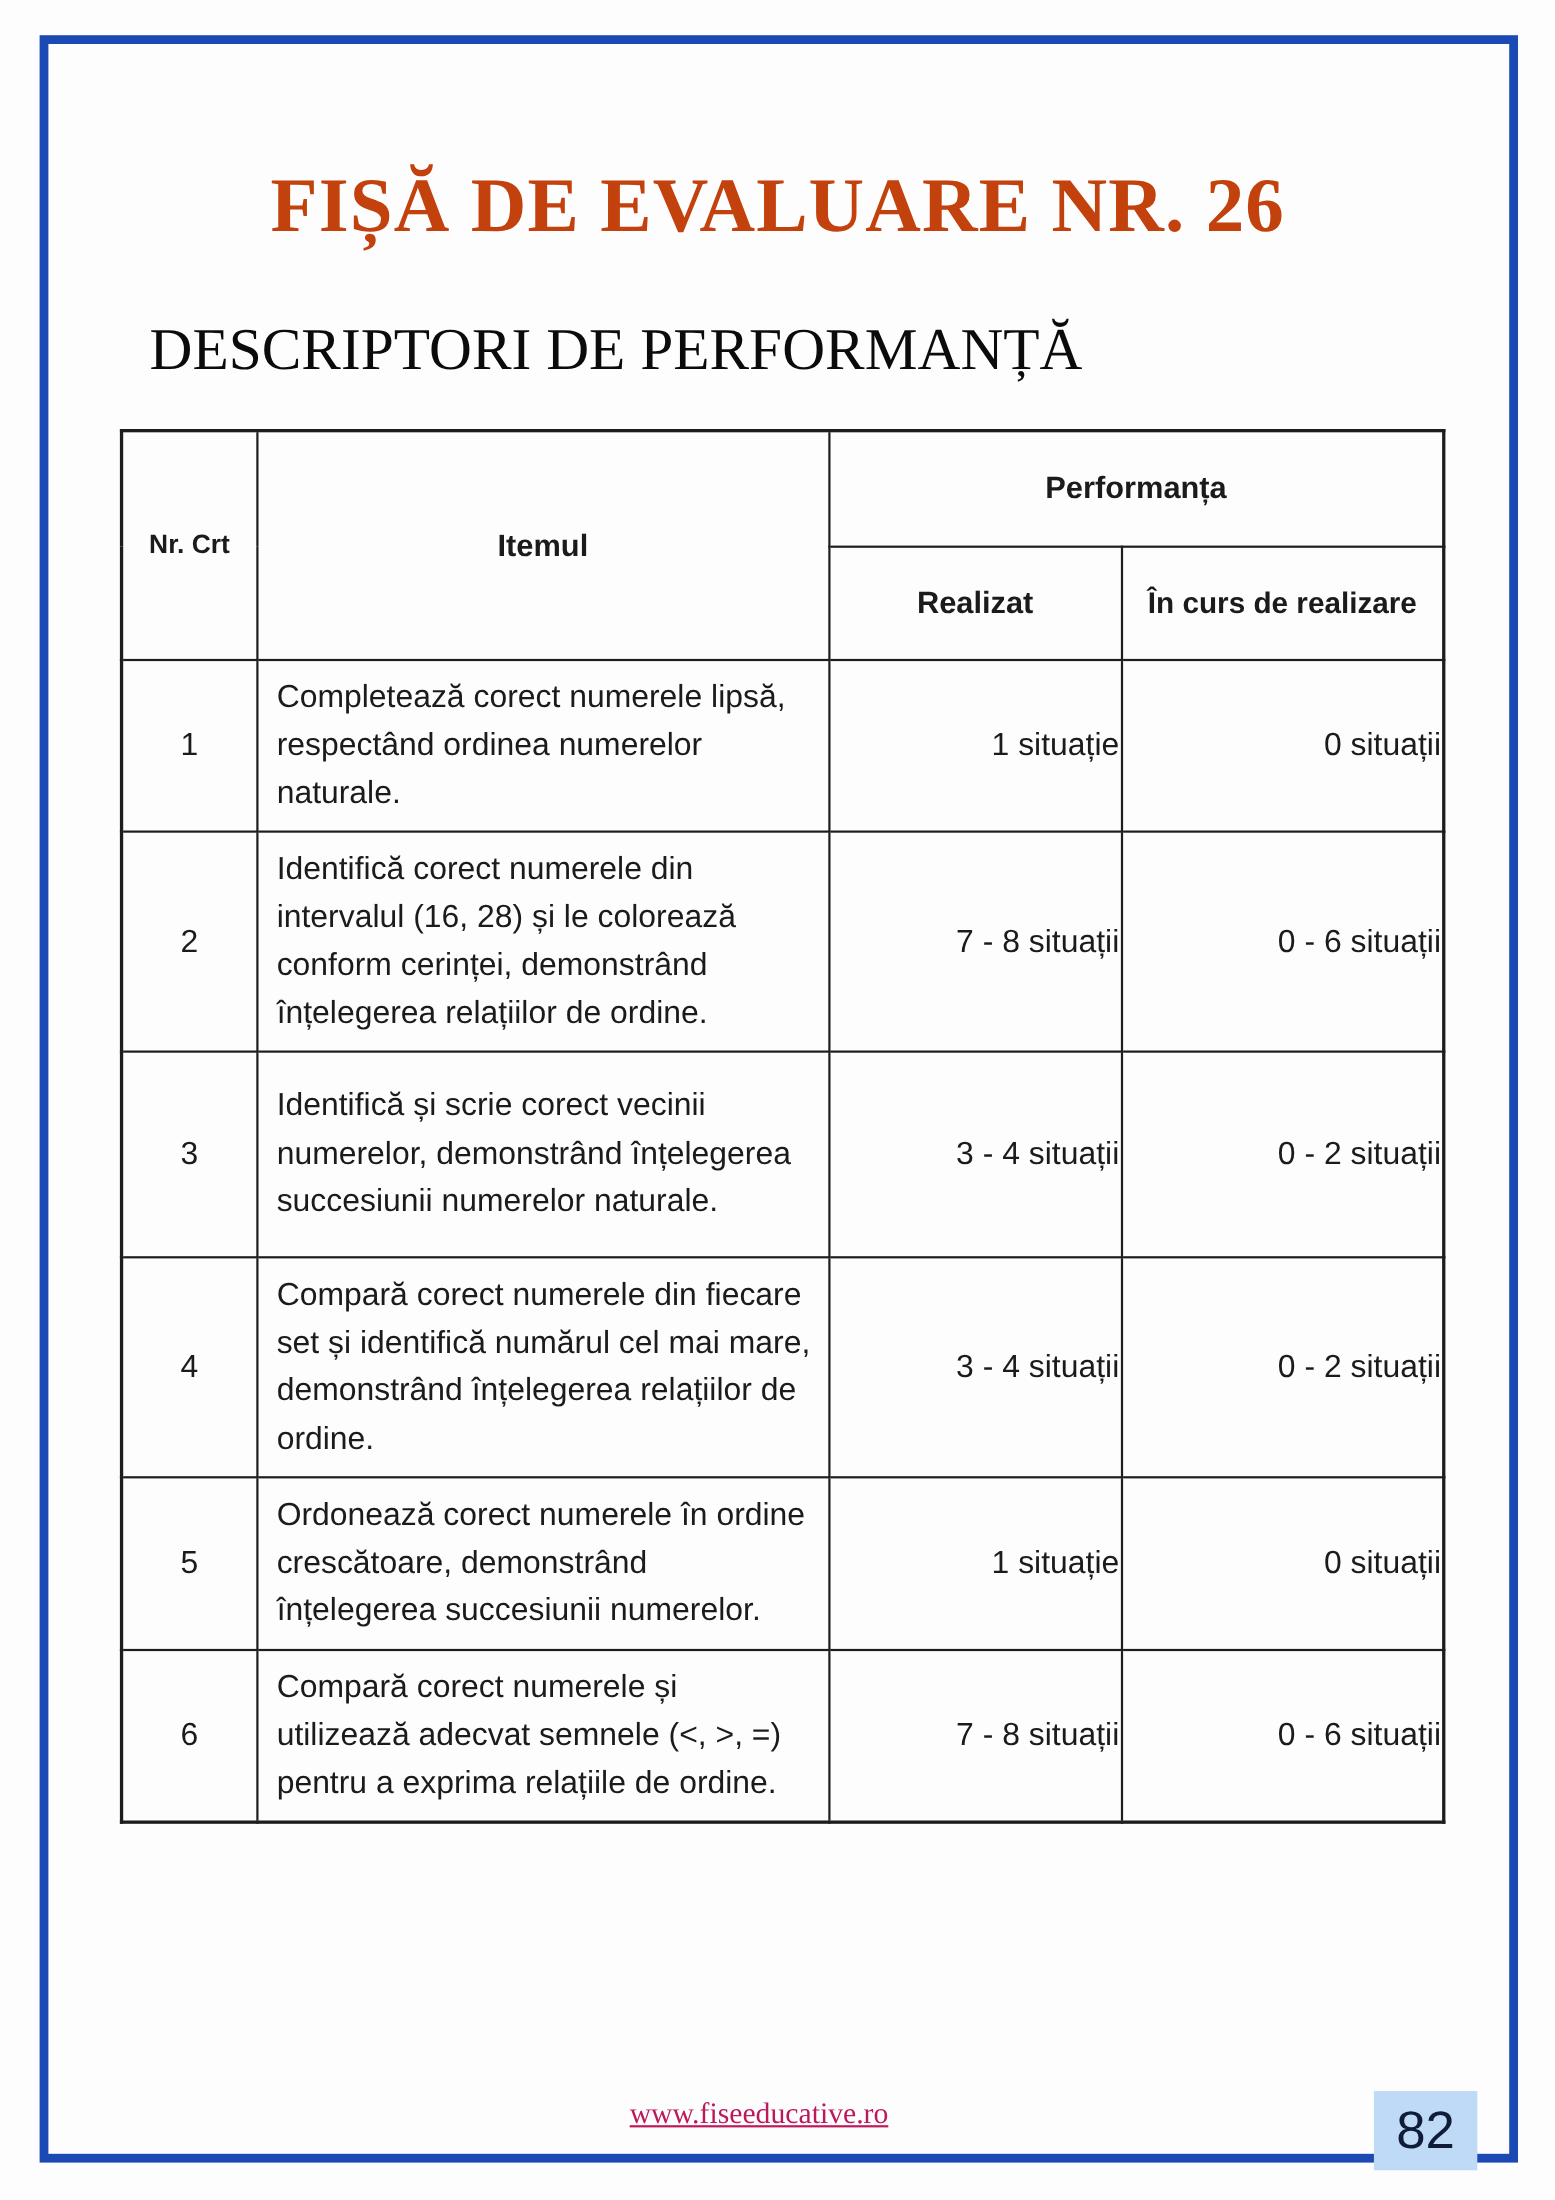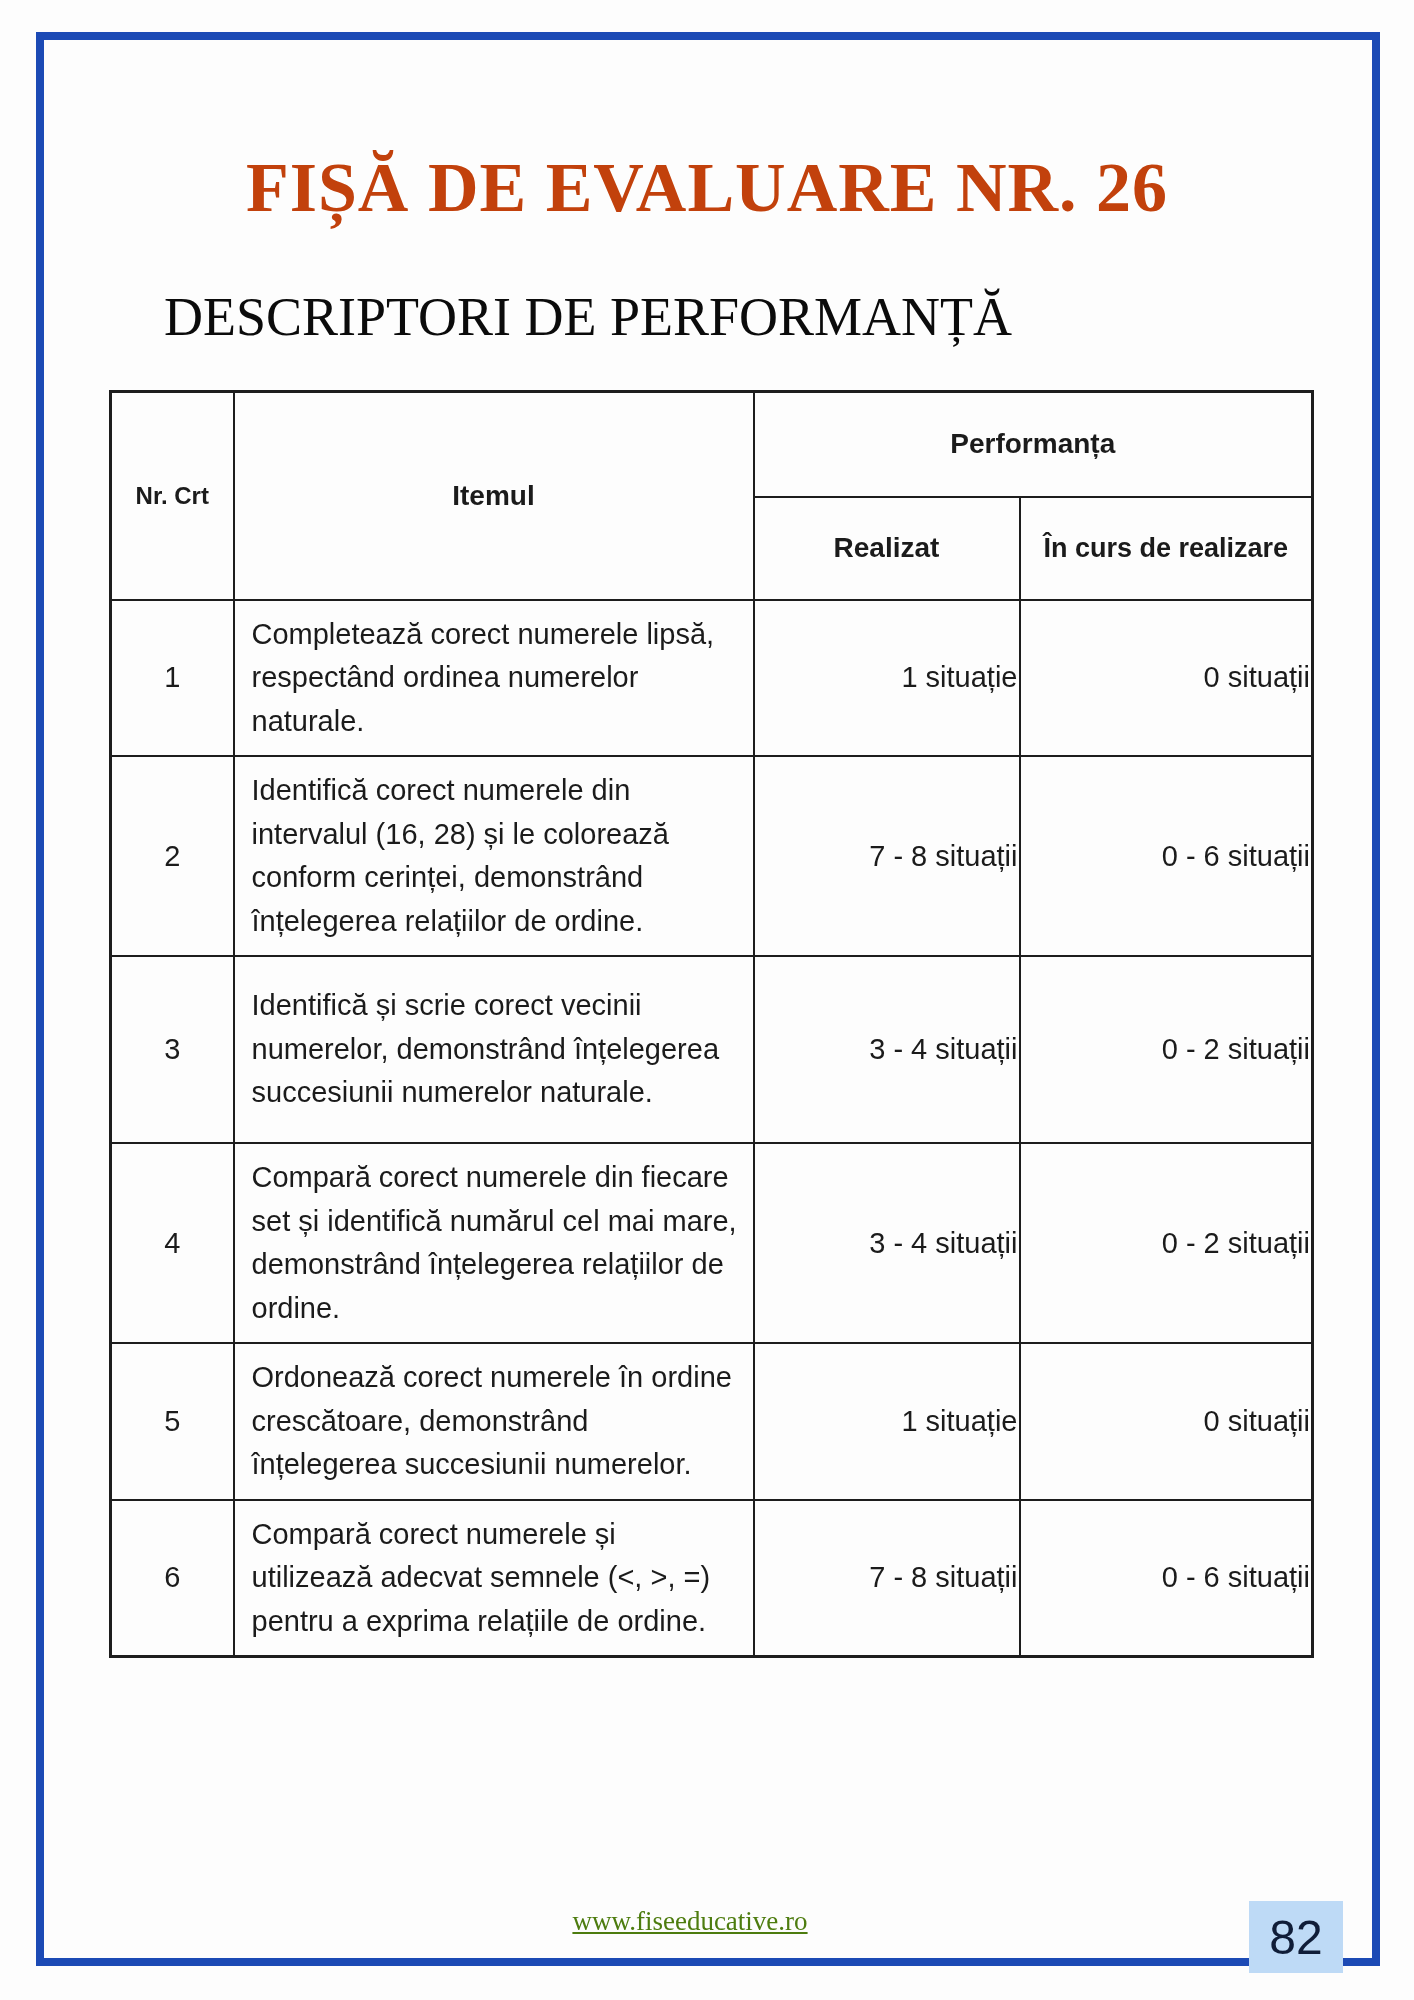--- a/index.html
+++ b/index.html
@@ -41,21 +41,20 @@
     position: absolute;
     top: 286px;
     left: 0;
     width: 1120px;
     margin: 0;
     text-align: center;
     font-family: "Liberation Serif", serif;
     font-weight: 400;
     font-size: 54px;
     color: #0b0b0b;
-    padding-left: 28px;
   }
   table.eval {
     position: absolute;
     left: 109px;
     top: 390px;
     width: 1202px;
     border-collapse: collapse;
     table-layout: fixed;
     border: 3px solid #1d1d1d;
     color: #1b1b1b;
@@ -95,21 +94,21 @@
   .footer-link-wrap {
     position: absolute;
     top: 1906px;
     left: 0;
     width: 1380px;
     text-align: center;
   }
   .footer-link-wrap a {
     font-family: "Liberation Serif", serif;
     font-size: 27px;
-    color: #4d7c0f;
+    color: #be185d;
     text-decoration: underline;
     cursor: pointer;
   }
   .page-num-box {
     position: absolute;
     left: 1249px;
     top: 1901px;
     width: 94px;
     height: 72px;
     background: #bedaf6;

